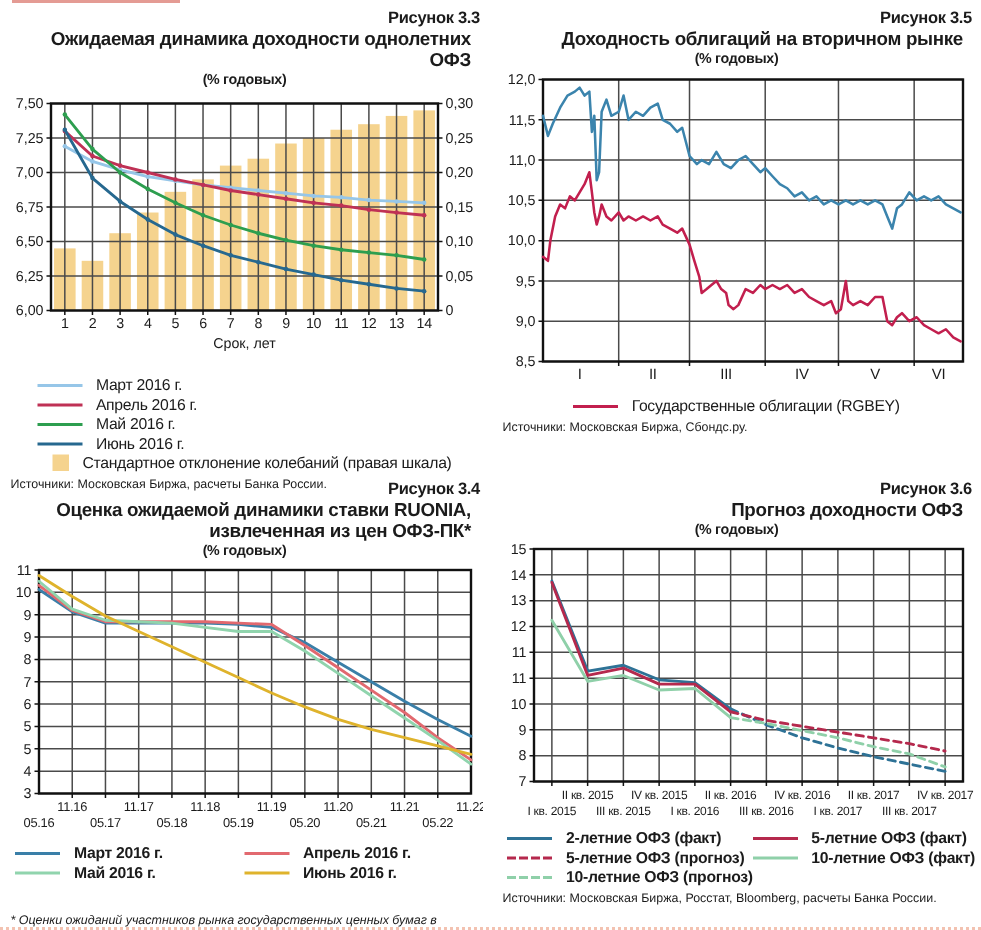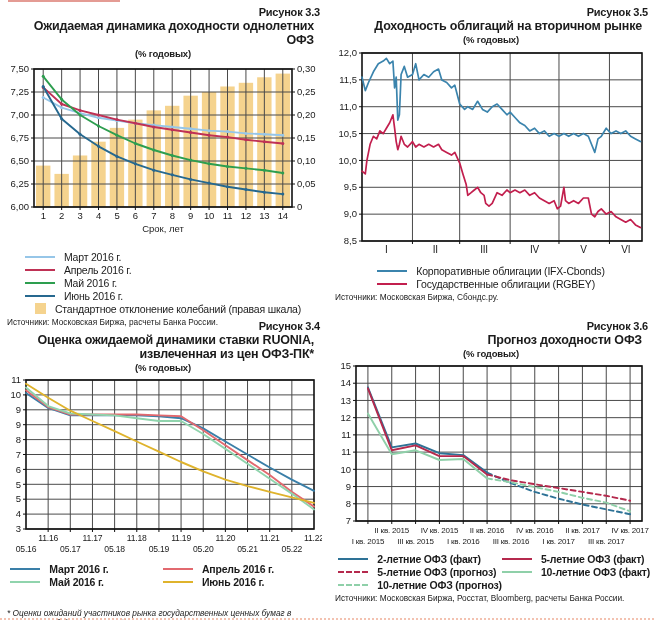--- a/index.html
+++ b/index.html
@@ -265,24 +265,20 @@
         <text x="152.09302325581393" y="205.5" text-anchor="middle" font-size="10" fill="#1b1b1b" letter-spacing="-0.2">III</text>
         <text x="202.5581395348837" y="205.5" text-anchor="middle" font-size="10" fill="#1b1b1b" letter-spacing="-0.2">IV</text>
         <text x="251.3953488372093" y="205.5" text-anchor="middle" font-size="10" fill="#1b1b1b" letter-spacing="-0.2">V</text>
         <text x="293.72093023255815" y="205.5" text-anchor="middle" font-size="10" fill="#1b1b1b" letter-spacing="-0.2">VI</text>
         <polyline points="30.0,30.2 33.3,43.6 36.5,35.5 41.4,24.8 46.3,16.7 51.2,14.1 54.4,11.4 57.7,16.7 60.9,14.1 62.6,40.9 64.2,30.2 65.8,73.1 67.4,67.8 69.1,27.5 72.3,19.4 75.6,30.2 80.5,27.5 83.7,16.7 87.0,32.9 91.9,27.5 96.7,30.2 101.6,24.8 106.5,22.1 109.8,32.9 114.7,35.5 119.5,40.9 122.8,38.2 127.7,57.0 132.6,62.4 135.8,59.7 140.7,62.4 145.6,54.3 150.5,62.4 155.3,65.1 160.2,59.7 165.1,57.0 170.0,62.4 174.9,67.8 178.1,65.1 183.0,70.5 187.9,75.8 192.8,78.5 197.7,83.9 202.6,81.2 207.4,86.6 212.3,83.9 217.2,89.3 222.1,86.6 227.0,89.3 231.9,86.6 236.7,89.3 241.6,86.6 246.5,89.3 251.4,86.6 256.3,89.3 259.5,97.3 262.8,105.4 266.0,91.9 269.3,89.3 274.2,81.2 279.1,86.6 284.0,83.9 288.8,86.6 293.7,83.9 298.6,89.3 303.5,91.9 308.4,94.6" fill="none" stroke="#3b84ad" stroke-width="1.7" stroke-linejoin="round" stroke-linecap="round" stroke-dasharray="none"></polyline>
         <polyline points="30.0,124.2 33.3,126.9 34.9,113.4 38.1,97.3 41.4,89.3 44.7,91.9 47.9,83.9 51.2,86.6 54.4,81.2 57.7,75.8 60.9,67.8 62.6,81.2 64.2,94.6 65.8,102.7 67.4,97.3 69.1,89.3 72.3,97.3 75.6,100.0 80.5,94.6 83.7,100.0 87.0,97.3 91.9,100.0 96.7,97.3 101.6,100.0 106.5,97.3 109.8,102.7 114.7,105.4 119.5,108.1 122.8,105.4 127.7,116.1 130.9,126.9 134.2,137.6 135.8,148.3 139.1,145.7 142.3,143.0 145.6,140.3 148.8,145.7 152.1,148.3 153.7,156.4 157.0,159.1 160.2,156.4 165.1,145.7 170.0,148.3 174.9,143.0 178.1,145.7 183.0,143.0 187.9,145.7 192.8,143.0 197.7,148.3 202.6,145.7 207.4,151.0 212.3,153.7 217.2,156.4 222.1,153.7 225.3,161.8 228.6,159.1 231.9,140.3 233.5,153.7 236.7,156.4 241.6,153.7 246.5,156.4 251.4,151.0 256.3,151.0 259.5,167.1 262.8,169.8 266.0,164.5 269.3,161.8 274.2,167.1 279.1,164.5 284.0,169.8 288.8,172.5 293.7,175.2 298.6,172.5 303.5,177.9 308.4,180.6" fill="none" stroke="#c21f4e" stroke-width="1.7" stroke-linejoin="round" stroke-linecap="round" stroke-dasharray="none"></polyline>
       </svg>
     <div class="legend">
         <div class="leg-center">
           <div class="leg-item">
-            <span class="sw sw-line" style="border-top-color: rgb(59, 132, 173);"></span>
-            <span>Корпоративные облигации (IFX-Cbonds)</span>
-          </div>
-          <div class="leg-item">
             <span class="sw sw-line" style="border-top-color: rgb(194, 31, 78);"></span>
             <span>Государственные облигации (RGBEY)</span>
           </div>
         </div>
       </div>
     <div class="src">Источники: Московская Биржа, Сбондс.ру.</div>
   </div>
 
   <div class="block b2">
     <div class="figlab">Рисунок 3.4</div>

